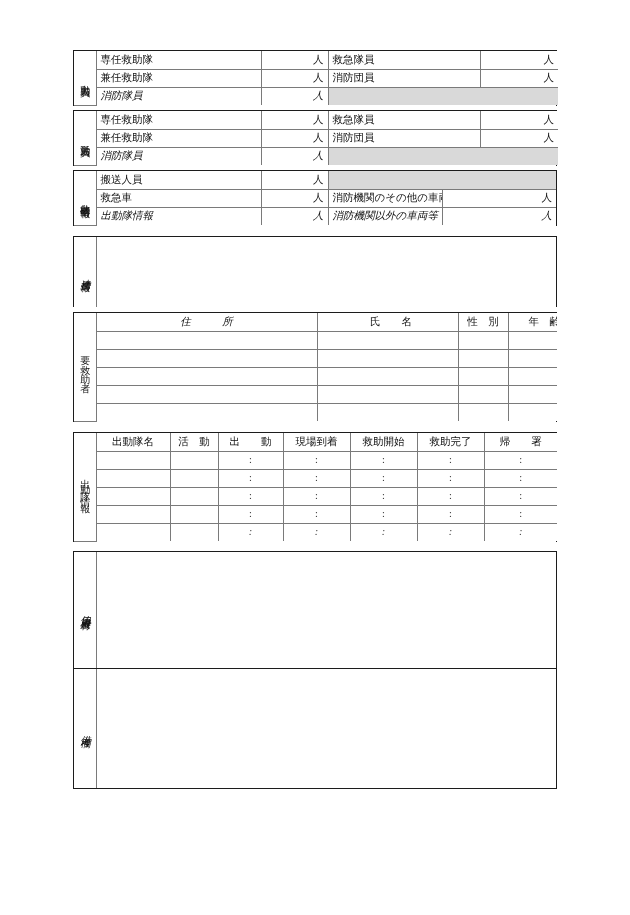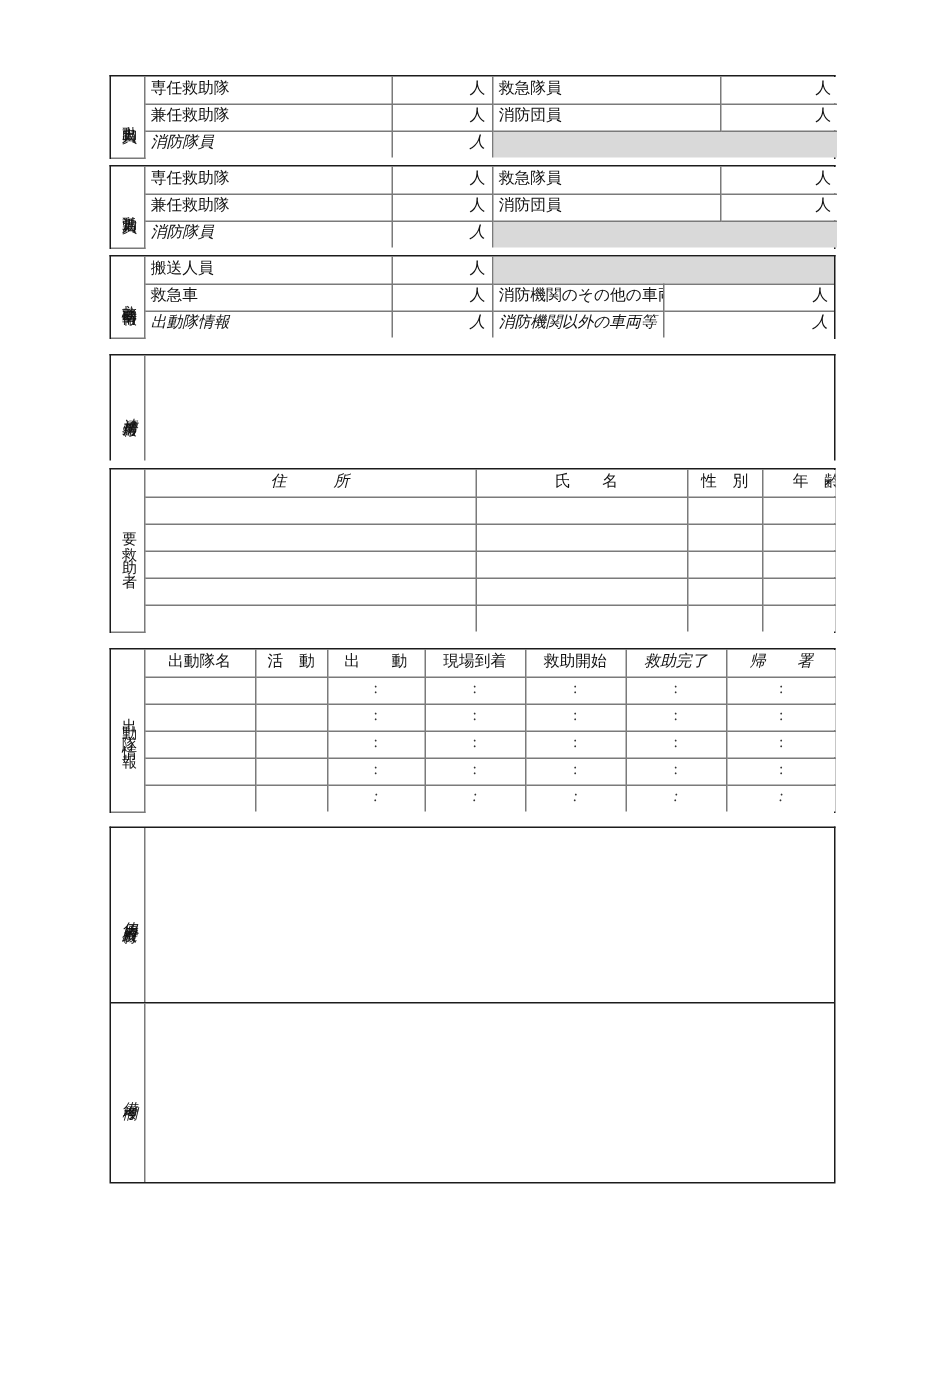--- a/index.html
+++ b/index.html
@@ -235,22 +235,22 @@
       <tbody>
           <tr>
         <td class="vlabel" rowspan="6">
           <span class="vtext" style="letter-spacing:6px;">出動隊情報</span>
         </td>
         <td class="ctr" style="width:74px;">出動隊名</td>
         <td class="ctr" style="width:48px;margin-top:16px;">活　動</td>
         <td class="ctr" style="width:65px;">出　　動</td>
         <td class="ctr" style="width:67px;">現場到着</td>
         <td class="ctr" style="width:67px;">救助開始</td>
-        <td class="ctr" style="width:67px;font-style:italic;">救助完了</td>
-        <td class="ctr" style="width:73px;font-style:italic;">帰　　署</td>
+        <td class="ctr" style="width:67px;">救助完了</td>
+        <td class="ctr" style="width:73px;">帰　　署</td>
       </tr>
       <tr>
         <td></td>
         <td></td>
         <td class="colon">:</td>
         <td class="colon">:</td>
         <td class="colon">:</td>
         <td class="colon">:</td>
         <td class="colon">:</td>
       </tr>

